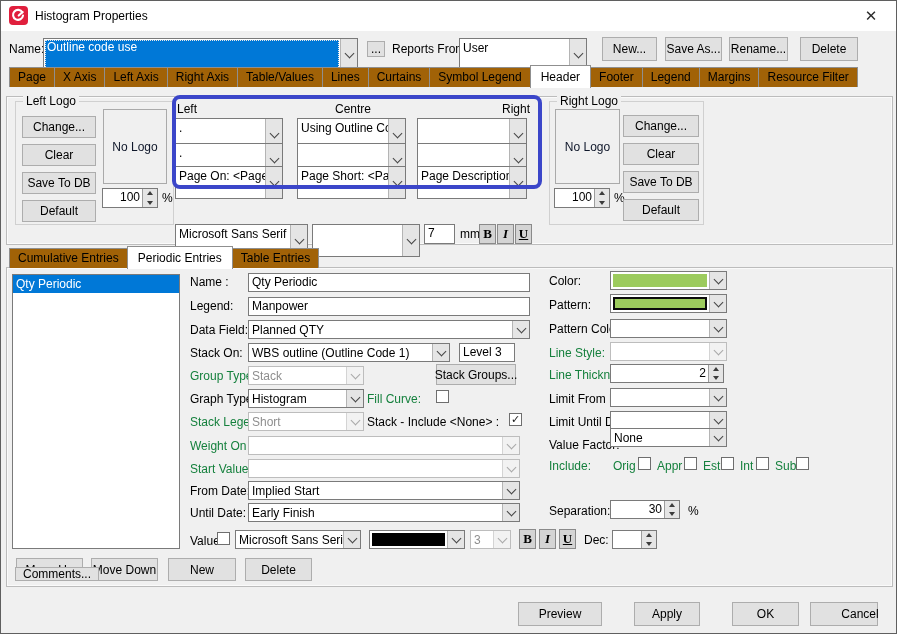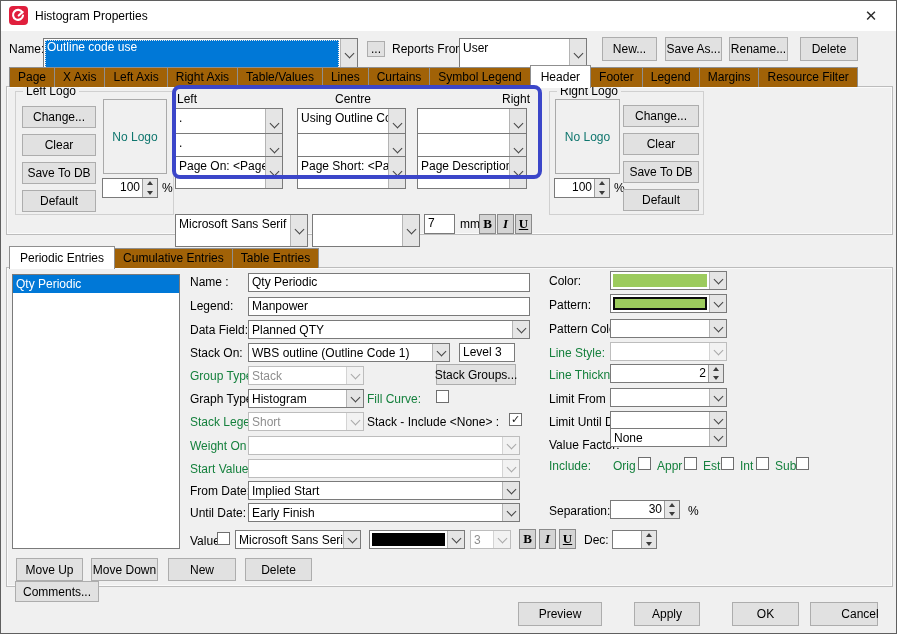--- a/index.html
+++ b/index.html
@@ -30,21 +30,21 @@
   .spin { position:absolute; background:#fff; border:1px solid #7a7a7a; display:flex; }
   .spin .sval { flex:1; text-align:right; padding:1px 2px 0 2px; line-height:15px; }
   .spin .sbtns { width:15px; flex:none; border-left:1px solid #9d9d9d; display:flex; flex-direction:column; background:#e5e5e5; }
   .spin .up,.spin .dn { flex:1; display:flex; align-items:center; justify-content:center; }
   .spin .up::after { content:''; border:3px solid transparent; border-bottom:4px solid #3c3c3c; margin-top:-4px; }
   .spin .dn::after { content:''; border:3px solid transparent; border-top:4px solid #3c3c3c; margin-bottom:-4px; }
   .cb { position:absolute; width:13px; height:13px; background:#fff; border:1px solid #6e6e6e; text-align:center; }
   .cb.checked::after { content:'✓'; font-size:11px; font-weight:bold; color:#1a1a1a; position:relative; top:-2px; }
   .group { position:absolute; border:1px solid #d0d0d0; }
   .group .gcap { position:absolute; top:-8px; left:7px; background:#f0f0f0; padding:0 3px; line-height:14px; }
-  .nologo { position:absolute; border:1px solid #aaaaaa; color:#0f766e; display:flex; align-items:center; justify-content:center; }
+  .nologo { position:absolute; border:1px solid #aaaaaa; color:#0f172a; display:flex; align-items:center; justify-content:center; }
   .fmt { position:absolute; width:17px; height:20px; background:#d4d4d4; border:1px solid #8a8a8a; font-family:"Liberation Serif","DejaVu Serif",serif; font-size:13px; text-align:center; line-height:17px; color:#000; }
   .fmt.b { font-weight:bold; }
   .fmt.i { font-style:italic; font-weight:bold; }
   .fmt.u { text-decoration:underline; font-weight:bold; }
 
   
   .tabstrip { position:absolute; display:flex; align-items:flex-end; height:23px; z-index:5; }
   .tab { border:1px solid #8f8f8f; border-bottom:none; background:#a16207; padding:0 8px; height:20px; line-height:19px; white-space:nowrap; }
   .tab + .tab { margin-left:-1px; }
   .tab.active { background:#fff; height:23px; line-height:22px; margin-bottom:-1px; position:relative; z-index:6; padding:0 10px; }
@@ -99,21 +99,21 @@
     <span class="tab">Lines</span>
     <span class="tab">Curtains</span>
     <span class="tab">Symbol Legend</span>
     <span class="tab active">Header</span>
     <span class="tab">Footer</span>
     <span class="tab">Legend</span>
     <span class="tab">Margins</span>
     <span class="tab">Resource Filter</span>
   </div>
 
-  <div class="page" style="left:5px;top:85px;width:887px;height:149px;">
+  <div class="page" style="left:5px;top:95px;width:887px;height:149px;">
 
     <div class="group" style="left:8px;top:4px;width:159px;height:124px;">
       <span class="gcap">Left Logo</span>
     </div>
     <button class="btn" style="left:15px;top:19px;width:74px;height:22px;">Change...</button>
     <button class="btn" style="left:15px;top:47px;width:74px;height:22px;">Clear</button>
     <button class="btn" style="left:15px;top:75px;width:74px;height:22px;">Save To DB</button>
     <button class="btn" style="left:15px;top:103px;width:74px;height:22px;">Default</button>
     <div class="nologo" style="left:96px;top:12px;width:64px;height:75px;">
       <span>No Logo</span>
@@ -200,22 +200,22 @@
         <span class="carrow"></span>
     </div>
     <div class="tbox" style="left:417px;top:127px;width:31px;height:20px;">7</div>
     <span class="lbl" style="left:453px;top:130px;">mm</span>
     <span class="fmt b" style="left:472px;top:127px;">B</span>
     <span class="fmt i" style="left:490px;top:127px;">I</span>
     <span class="fmt u" style="left:508px;top:127px;">U</span>
   </div>
 
   <div class="tabstrip" style="left:8px;top:244px;">
+    <span class="tab">Cumulative Entries</span>
     <span class="tab active">Periodic Entries</span>
-    <span class="tab">Cumulative Entries</span>
     <span class="tab">Table Entries</span>
   </div>
 
   <div class="page" style="left:5px;top:266px;width:887px;height:320px;">
 
     <div class="listbox" style="left:5px;top:6px;width:168px;height:275px;">
       <div class="li" style="background-color: rgb(0, 120, 215);">Qty Periodic</div>
     </div>
 
     <span class="lbl" style="left:183px;top:7px;">Name :</span>
@@ -382,19 +382,19 @@
         </span>
     </div>
     <span class="lbl" style="left:681px;top:236px;">%</span>
 
     <button class="btn" style="left:9px;top:290px;width:67px;height:23px;">Move Up</button>
     <button class="btn" style="left:84px;top:290px;width:67px;height:23px;">Move Down</button>
     <button class="btn" style="left:161px;top:290px;width:68px;height:23px;">New</button>
     <button class="btn" style="left:238px;top:290px;width:67px;height:23px;">Delete</button>
   </div>
 
-  <button class="btn" style="left:14px;top:580px;width:84px;height:21px;">Comments...</button>
+  <button class="btn" style="left:14px;top:566px;width:84px;height:14px;">Comments...</button>
   <button class="btn" style="left:517px;top:601px;width:84px;height:24px;">Preview</button>
   <button class="btn" style="left:633px;top:601px;width:66px;height:24px;">Apply</button>
   <button class="btn" style="left:731px;top:601px;width:67px;height:24px;">OK</button>
   <button class="btn" style="left:809px;top:601px;width:68px;height:24px;padding-left:32px;">Cancel</button>
 
 </div>
 
 </body></html>

